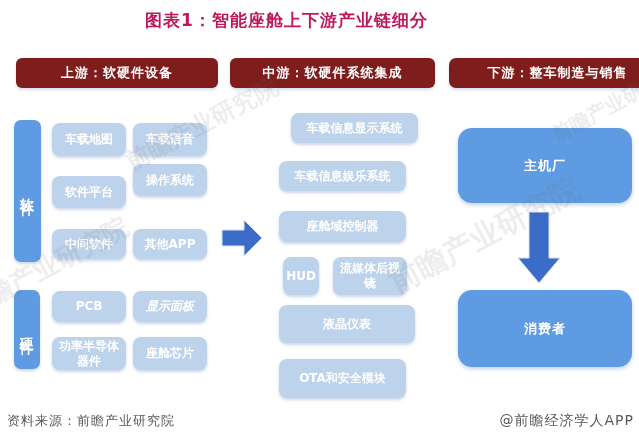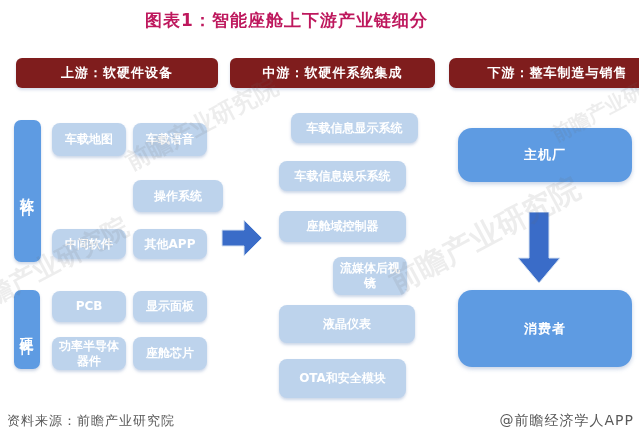--- a/index.html
+++ b/index.html
@@ -57,42 +57,44 @@
 
   <div class="title">图表1：智能座舱上下游产业链细分</div>
 
   <div class="hdr" style="left:16px;width:202px;">上游：软硬件设备</div>
   <div class="hdr" style="left:230px;width:205px;">中游：软硬件系统集成</div>
   <div class="hdr" style="left:449px;width:217px;border-radius:7px;">下游：整车制造与销售</div>
 
   <div class="vbar" style="left:14px;top:120px;width:27px;height:142px;">软件</div>
   <div class="lbox" style="left:52px;top:123px;width:74px;height:33px;text-align:center;">车载地图</div>
   <div class="lbox" style="left:133px;top:123px;width:74px;height:33px;">车载语音</div>
-  <div class="lbox" style="left:133px;top:180px;width:90px;height:32px;">操作系统</div>
+  <div class="lbox" style="left:52px;top:176px;width:74px;height:32px;">软件平台</div>
+  <div class="lbox" style="left:133px;top:164px;width:74px;height:32px;">操作系统</div>
   <div class="lbox" style="left:52px;top:229px;width:74px;height:30px;">中间软件</div>
   <div class="lbox" style="left:133px;top:229px;width:74px;height:30px;">其他APP</div>
 
   <div class="vbar" style="left:14px;top:290px;width:26px;height:79px;">硬件</div>
   <div class="lbox" style="left:52px;top:291px;width:74px;height:31px;">PCB</div>
-  <div class="lbox" style="left:133px;top:291px;width:74px;height:31px;">显示面板</div>
+  <div class="lbox" style="left:133px;top:291px;width:74px;height:31px;font-style:italic;">显示面板</div>
   <div class="lbox" style="left:52px;top:337px;width:74px;height:33px;">功率半导体器件</div>
   <div class="lbox" style="left:133px;top:337px;width:74px;height:33px;">座舱芯片</div>
 
   <svg class="arrow" style="left:220px;top:216px;" width="44" height="44" viewBox="0 0 44 44">
     <polygon points="2,14 24,14 24,4 42,22 24,40 24,30 2,30" fill="#3a6cc8" stroke="#d6e2f2" stroke-width="1"></polygon>
   </svg>
 
   <div class="lbox" style="left:291px;top:113px;width:127px;height:30px;">车载信息显示系统</div>
   <div class="lbox" style="left:279px;top:161px;width:127px;height:30px;">车载信息娱乐系统</div>
   <div class="lbox" style="left:279px;top:211px;width:127px;height:31px;">座舱域控制器</div>
+  <div class="lbox" style="left:283px;top:257px;width:36px;height:38px;">HUD</div>
   <div class="lbox" style="left:333px;top:257px;width:74px;height:38px;">流媒体后视镜</div>
   <div class="lbox" style="left:279px;top:305px;width:136px;height:38px;">液晶仪表</div>
   <div class="lbox" style="left:279px;top:359px;width:127px;height:39px;">OTA和安全模块</div>
 
-  <div class="bigbox" style="left:458px;top:128px;width:174px;height:54px;">主机厂</div>
+  <div class="bigbox" style="left:458px;top:128px;width:174px;height:75px;">主机厂</div>
   <svg class="arrow" style="left:516px;top:212px;" width="46" height="72" viewBox="0 0 46 72">
     <polygon points="13,0 33,0 33,46 44,46 23,71 2,46 13,46" fill="#3a6cc8" stroke="#d6e2f2" stroke-width="1"></polygon>
   </svg>
   <div class="bigbox" style="left:458px;top:290px;width:174px;height:77px;">消费者</div>
 
   <div class="src" style="left:7px;">资料来源：前瞻产业研究院</div>
   <div class="src" style="right:5px;font-size:14px;">@前瞻经济学人APP</div>
 
 </div>
 

